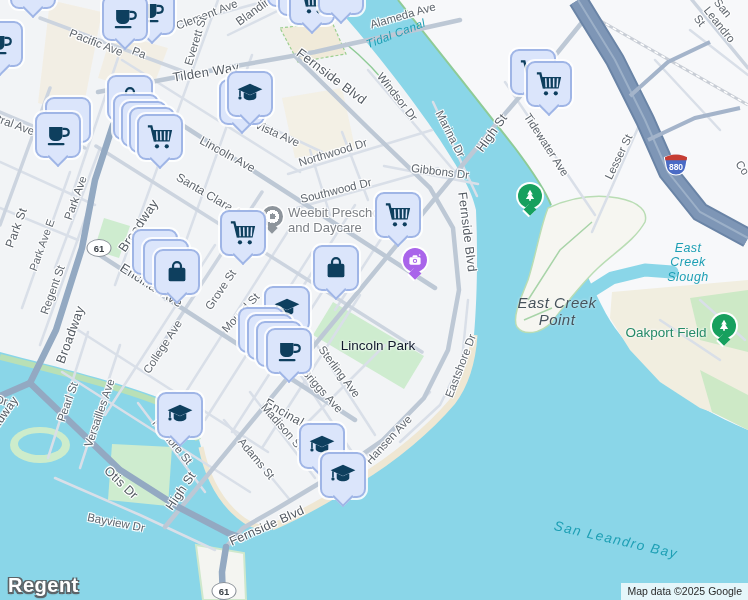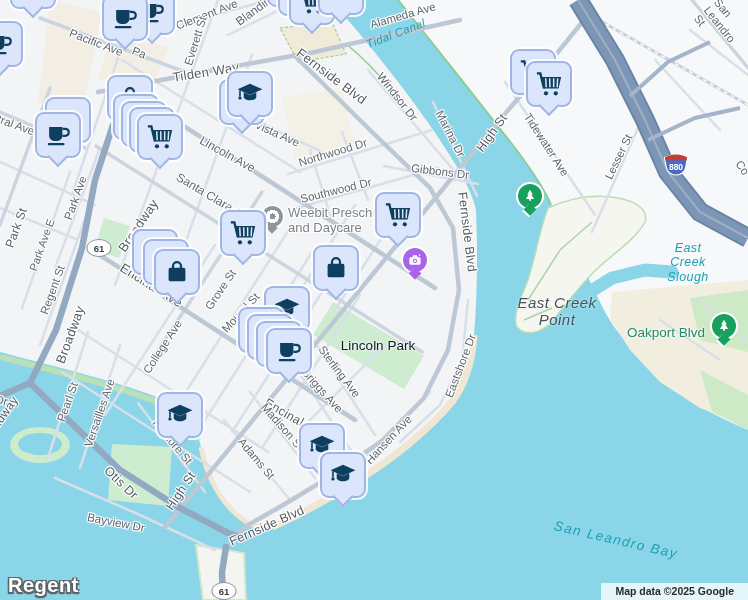--- a/index.html
+++ b/index.html
@@ -46,21 +46,21 @@
   .shield61{position:absolute;z-index:22;width:23px;height:16px;background:#fff;
        border:1.6px solid #878e96;border-radius:50%;color:#3c4248;font-size:9.5px;font-weight:bold;
        display:flex;align-items:center;justify-content:center;transform:translate(-50%,-50%);}
   .shield880{position:absolute;z-index:22;transform:translate(-50%,-50%);}
   
   #glogo{position:absolute;left:8px;top:574px;z-index:40;font-size:20px;font-weight:bold;
        letter-spacing:.5px;color:#fff;
        text-shadow:-1.5px -1.5px 0 #5c6468,1.5px -1.5px 0 #5c6468,-1.5px 1.5px 0 #5c6468,
                    1.5px 1.5px 0 #5c6468,0 2px 2px #5c6468;}
   #attrib{position:absolute;right:0;bottom:0;z-index:40;background:rgba(255,255,255,.78);
-       color:#2a2a2a;font-size:10.5px;padding:2px 14px 3px;font-weight:bold;}
+       color:#2a2a2a;font-size:10.5px;padding:2px 6px 3px;}
 </style>
 </head>
 <body>
 
 <div id="stage">
 
   <svg class="base" width="748" height="600" viewBox="0 0 748 600">
 
     <path fill="#8ad6e8" d="M330,0
       C365,38 410,95 440,140 C458,168 472,190 476,210
@@ -284,21 +284,21 @@
       <div class="lbl road" style="left: 389px; top: 440px; font-size: 11.5px; transform: translate(-50%, -50%) rotate(-47deg);">Hansen Ave</div>
       <div class="lbl road" style="left: 461px; top: 366px; font-size: 11.5px; transform: translate(-50%, -50%) rotate(-69deg);">Eastshore Dr</div>
       <div class="lbl road-lg" style="left: 467px; top: 232px; font-size: 12.5px; transform: translate(-50%, -50%) rotate(83deg);">Fernside Blvd</div>
       <div class="lbl road-lg" style="left: 267px; top: 526px; font-size: 12.5px; transform: translate(-50%, -50%) rotate(-24deg);">Fernside Blvd</div>
       <div class="lbl road-lg" style="left: 121px; top: 483px; font-size: 12.5px; transform: translate(-50%, -50%) rotate(44deg);">Otis Dr</div>
       <div class="lbl road" style="left: -10px; top: 398px; font-size: 11.5px; transform: translate(-50%, -50%) rotate(14deg);">Otis Dr</div>
       <div class="lbl road" style="left: 116px; top: 523px; font-size: 11.5px; transform: translate(-50%, -50%) rotate(11deg);">Bayview Dr</div>
       <div class="lbl road" style="left: 68px; top: 402px; font-size: 11.5px; transform: translate(-50%, -50%) rotate(-70deg);">Pearl St</div>
       <div class="lbl road" style="left: 100px; top: 413px; font-size: 11.5px; transform: translate(-50%, -50%) rotate(-71deg);">Versailles Ave</div>
       <div class="lbl park" style="left: 378px; top: 346px; font-size: 13.5px; transform: translate(-50%, -50%) rotate(0deg);">Lincoln Park</div>
-      <div class="lbl park2" style="left: 666px; top: 333px; font-size: 13.5px; transform: translate(-50%, -50%) rotate(0deg);">Oakport Blvd</div>
+      <div class="lbl park2" style="left: 666px; top: 333px; font-size: 13.5px; transform: translate(-50%, -50%) rotate(0deg);">Oakport Field</div>
       <div class="lbl water" style="left: 396px; top: 34px; font-size: 11.5px; transform: translate(-50%, -50%) rotate(-21deg);">Tidal Canal</div>
       <div class="lbl water-lg" style="left: 616px; top: 540px; font-size: 13.5px; transform: translate(-50%, -50%) rotate(13deg);">San Leandro Bay</div>
       <div class="lbl water" style="left: 688px; top: 263px; font-size: 12.5px; transform: translate(-50%, -50%) rotate(0deg);">East Creek
 Slough</div>
       <div class="lbl natural" style="left: 557px; top: 311px; font-size: 15px; transform: translate(-50%, -50%) rotate(0deg);">East Creek
 Point</div>
       <div class="lbl poi" style="left: 288px; top: 221px; font-size: 13px; transform: translate(0px, -50%) rotate(0deg);">Weebit Preschool
 and Daycare</div>
     </div>
   <div id="markers">

